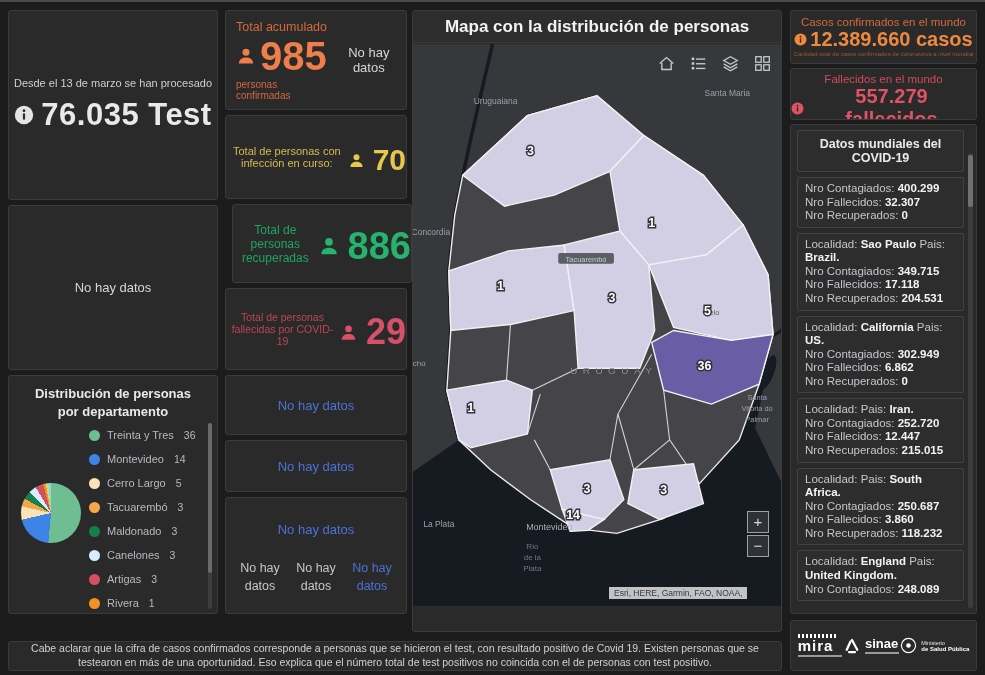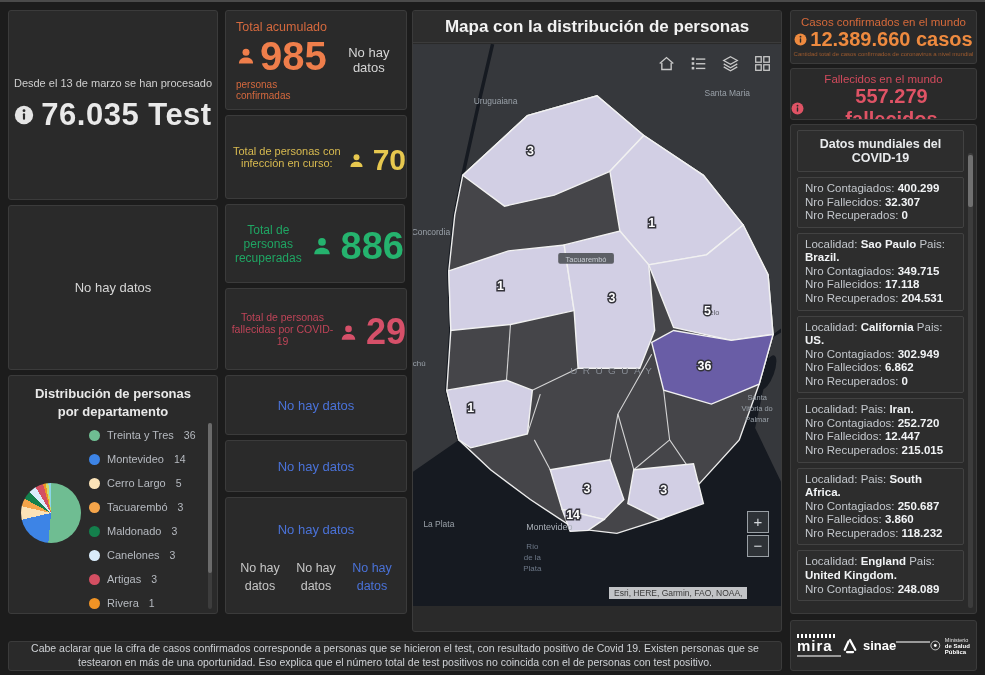--- a/index.html
+++ b/index.html
@@ -34,21 +34,21 @@
   #p-acum .r{flex:.8;display:flex;align-items:center;justify-content:center;text-align:center;padding:0 6px;}
   .o-title{font-size:12.5px;color:#d5693e;}
   #p-acum .num-row{display:flex;align-items:center;gap:4px;margin:2px 0 0;}
   #p-acum .num{font-size:40px;font-weight:bold;color:#ef7e4b;line-height:1;}
   .o-cap{font-size:10px;color:#d5693e;margin-top:3px;}
   .stat{display:flex;align-items:center;justify-content:center;}
   #p-active{left:225px;top:113px;width:182px;height:84px;}
   #p-active .t{font-size:11px;color:#d8ba50;text-align:center;padding:0 6px;}
   #p-active .num-row{display:flex;align-items:center;gap:8px;margin-top:6px;}
   #p-active .num{font-size:30px;font-weight:bold;color:#e7c84f;line-height:1;}
-  #p-recov{left:225px;top:202px;width:180px;height:79px;}
+  #p-recov{left:232px;top:202px;width:180px;height:79px;}
   #p-recov .t{font-size:12px;color:#1fa563;text-align:center;}
   #p-recov .num-row{display:flex;align-items:center;gap:8px;margin-top:4px;}
   #p-recov .num{font-size:38px;font-weight:bold;color:#25b36e;line-height:1;}
   #p-death{left:225px;top:286px;width:182px;height:82px;}
   #p-death .t{font-size:10.5px;color:#bf4458;text-align:center;padding:0 4px;}
   #p-death .num-row{display:flex;align-items:center;gap:8px;margin-top:6px;text-align:center;}
   #p-death .num{font-size:36px;font-weight:bold;color:#d65069;line-height:1;}
   #p-nd1{left:225px;top:373px;width:182px;height:60px;display:flex;align-items:center;justify-content:center;}
   #p-nd2{left:225px;top:438px;width:182px;height:52px;display:flex;align-items:center;justify-content:center;}
   #p-nd3{left:225px;top:495px;width:182px;height:117px;}
@@ -92,21 +92,21 @@
 
   
   #p-updated{left:8px;top:618px;width:774px;height:17px;display:flex;align-items:center;justify-content:center;font-size:11px;color:#cfd2d6;}
   #p-disc{left:8px;top:639px;width:774px;height:30px;display:flex;align-items:center;justify-content:center;text-align:center;font-size:10.5px;line-height:1.3;color:#cfd2d6;padding:0 10px;}
   #p-logos{left:790px;top:618px;width:187px;height:51px;display:flex;align-items:center;justify-content:space-around;padding:0 6px;}
   .mira{display:flex;flex-direction:column;}
   .mira .bars{width:40px;height:4px;background:repeating-linear-gradient(90deg,#fff 0 2px,transparent 2px 4px);}
   .mira .word{font-size:15px;font-weight:bold;color:#fff;letter-spacing:1px;line-height:1.05;}
   .mira .sub{width:44px;height:2px;background:#9a9a9a;margin-top:1px;}
   .sinae{display:flex;align-items:center;gap:4px;}
-  .sinae .txt{display:flex;flex-direction:row;}
+  .sinae .txt{display:flex;flex-direction:column;}
   .sinae .word{font-size:13px;font-weight:bold;color:#fff;line-height:1;}
   .sinae .sub{width:34px;height:2px;background:#9a9a9a;margin-top:2px;}
   .msp{display:flex;align-items:center;gap:4px;}
   .msp .txt{display:flex;flex-direction:column;}
   .msp .l1{font-size:5.5px;color:#e6e6e6;}
   .msp .l2{font-size:6px;font-weight:bold;color:#fff;}
   .person{flex:0 0 auto;}
   .info-svg{flex:0 0 auto;}
 </style>
 </head>

